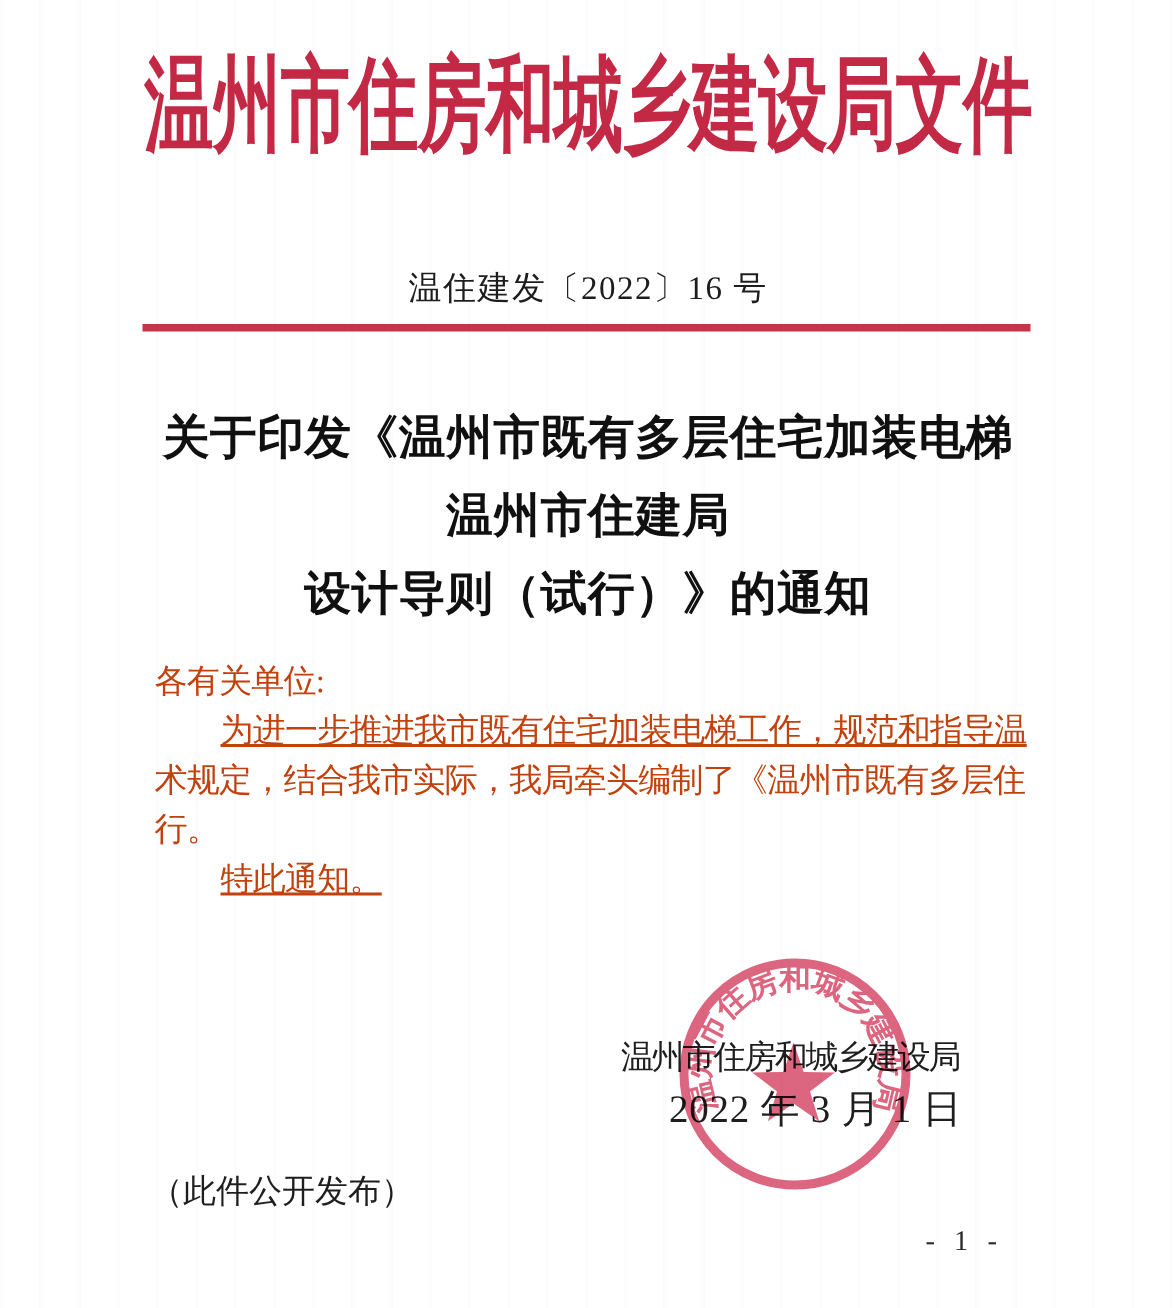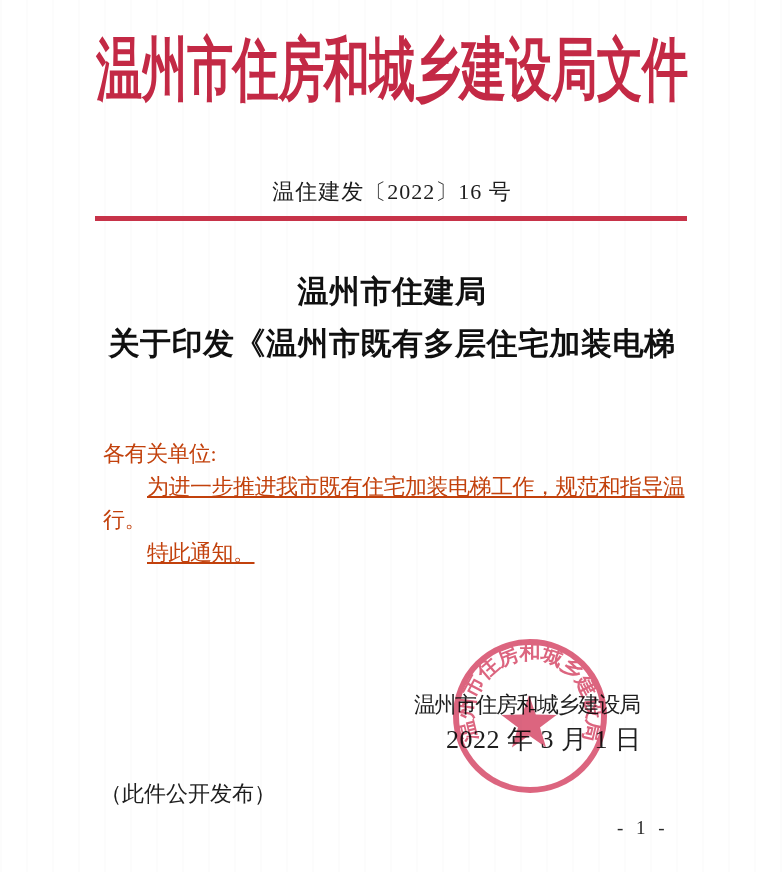--- a/index.html
+++ b/index.html
@@ -110,27 +110,29 @@
 
 <div class="page">
 
   <div class="banner">温州市住房和城乡建设局文件</div>
 
   <div class="doc-number">温住建发〔2022〕16 号</div>
 
   <div class="red-line"></div>
 
   <div class="title-block">
+    <div>关于印发《温州市既有多层住宅加装电梯</div>
     <div>温州市住建局</div>
-    <div>关于印发《温州市既有多层住宅加装电梯</div>
+    <div>设计导则（试行）》的通知</div>
   </div>
 
   <div class="body-block">
     <div>各有关单位:</div>
     <div class="indent">为进一步推进我市既有住宅加装电梯工作，规范和指导温</div>
+    <div>术规定，结合我市实际，我局牵头编制了《温州市既有多层住</div>
     <div>行。</div>
     <div class="indent">特此通知。</div>
   </div>
 
   <div class="sig-agency">温州市住房和城乡建设局</div>
   <div class="sig-date">2022 年 3 月 1 日</div>
 
   <svg class="seal" viewBox="0 0 160 160" xmlns="http://www.w3.org/2000/svg">
     <circle cx="80" cy="80" r="74" fill="none" stroke="#d64766" stroke-width="6"></circle>
     <polygon points="79,59 85.8,78.6 106.6,79 90,91.6 96.1,111.5 79,99.6 61.9,111.5 68,91.6 51.4,79 72.2,78.6" fill="#d64766"></polygon>

